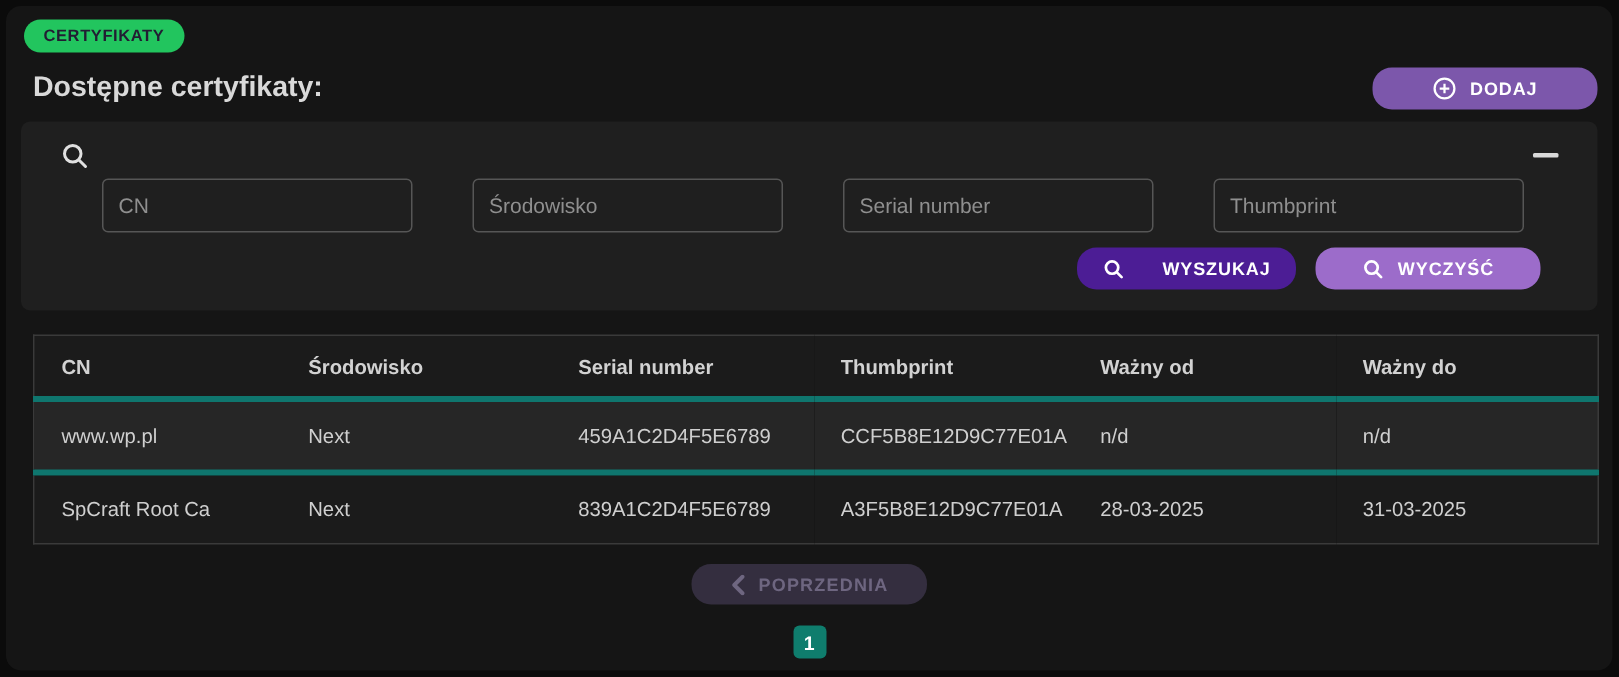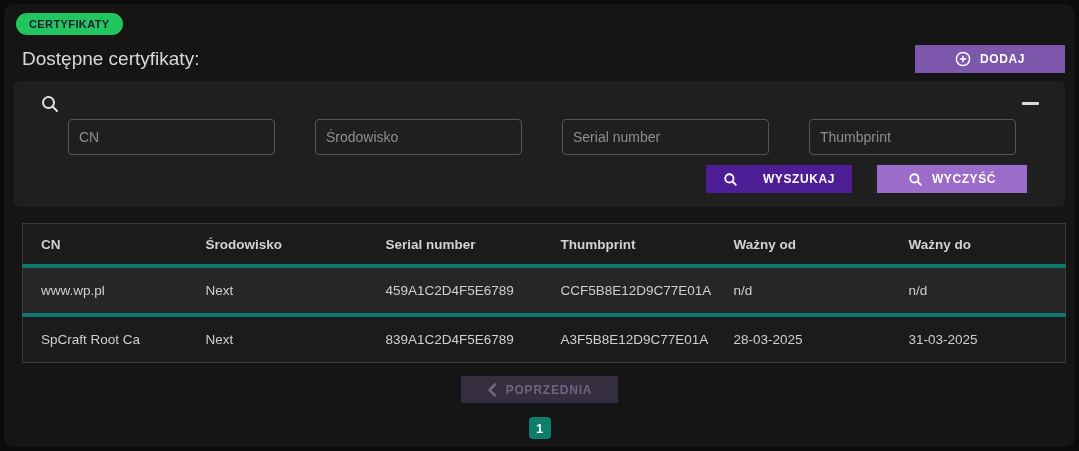--- a/index.html
+++ b/index.html
@@ -4,38 +4,38 @@
 <style>
   html,body{margin:0;padding:0;background:#0b0b0b;font-family:"Liberation Sans","DejaVu Sans",sans-serif;}
   .page{position:relative;width:1071px;height:443px;margin:4px;background:#151515;border-radius:10px;overflow:hidden;}
 
   
   .badge{display:inline-block;margin:9px 0 0 12px;background:#22c55e;color:#221d33;
          font-size:11px;font-weight:bold;letter-spacing:.4px;padding:5px 13px;border-radius:12px;}
 
   
   .header-row{display:flex;align-items:center;justify-content:space-between;margin:10px 10px 0 18px;}
-  .page-title{margin:0;font-size:19px;font-weight:normal;color:#d9d9d9;}
+  .page-title{margin:0;font-size:19px;font-weight:bold;color:#d9d9d9;}
   .btn{display:inline-flex;align-items:center;justify-content:center;gap:9px;border:none;cursor:pointer;
-       border-radius:0;color:#fff;font-weight:bold;font-size:12px;letter-spacing:.6px;
+       border-radius:13px;color:#fff;font-weight:bold;font-size:12px;letter-spacing:.6px;
        font-family:"Liberation Sans","DejaVu Sans",sans-serif;}
   .btn-add{background:#7c57ab;width:150px;height:28px;}
   .btn svg{flex:0 0 auto;}
 
   
   .filter-panel{margin:8px 10px 0 10px;background:#1f1f1f;border-radius:6px;height:126px;position:relative;}
   .filter-search-icon{position:absolute;top:13px;left:26px;}
   .collapse-dash{position:absolute;top:21px;right:26px;width:17px;height:3px;background:#d9d9d9;border-radius:1px;cursor:pointer;}
   .filter-inputs{position:absolute;top:38px;left:54px;display:flex;gap:40px;}
   .filter-inputs input{width:185px;height:34px;background:transparent;border:1px solid #565656;border-radius:4px;
         color:#cfcfcf;padding:0 10px;font-size:14px;font-family:"Liberation Sans","DejaVu Sans",sans-serif;outline:none;}
   .filter-inputs input::placeholder{color:#8f8f8f;}
   .filter-actions{position:absolute;bottom:14px;right:38px;display:flex;gap:13px;}
   .btn-search{background:#4c1d95;width:146px;height:28px;gap:25px;}
-  .btn-clear{background:#9c6cca;width:150px;height:28px;margin-left:12px;}
+  .btn-clear{background:#9c6cca;width:150px;height:28px;}
 
   
   .cert-table{margin:16px 10px 0 18px;width:1043px;border-collapse:collapse;table-layout:fixed;
               border:1px solid #3a3a3a;color:#cfcfcf;font-size:13.5px;}
   .cert-table col:nth-child(1){width:165px;}
   .cert-table col:nth-child(2){width:180px;}
   .cert-table col:nth-child(3){width:175px;}
   .cert-table col:nth-child(4){width:173px;}
   .cert-table col:nth-child(5){width:175px;}
   .cert-table col:nth-child(6){width:175px;}

